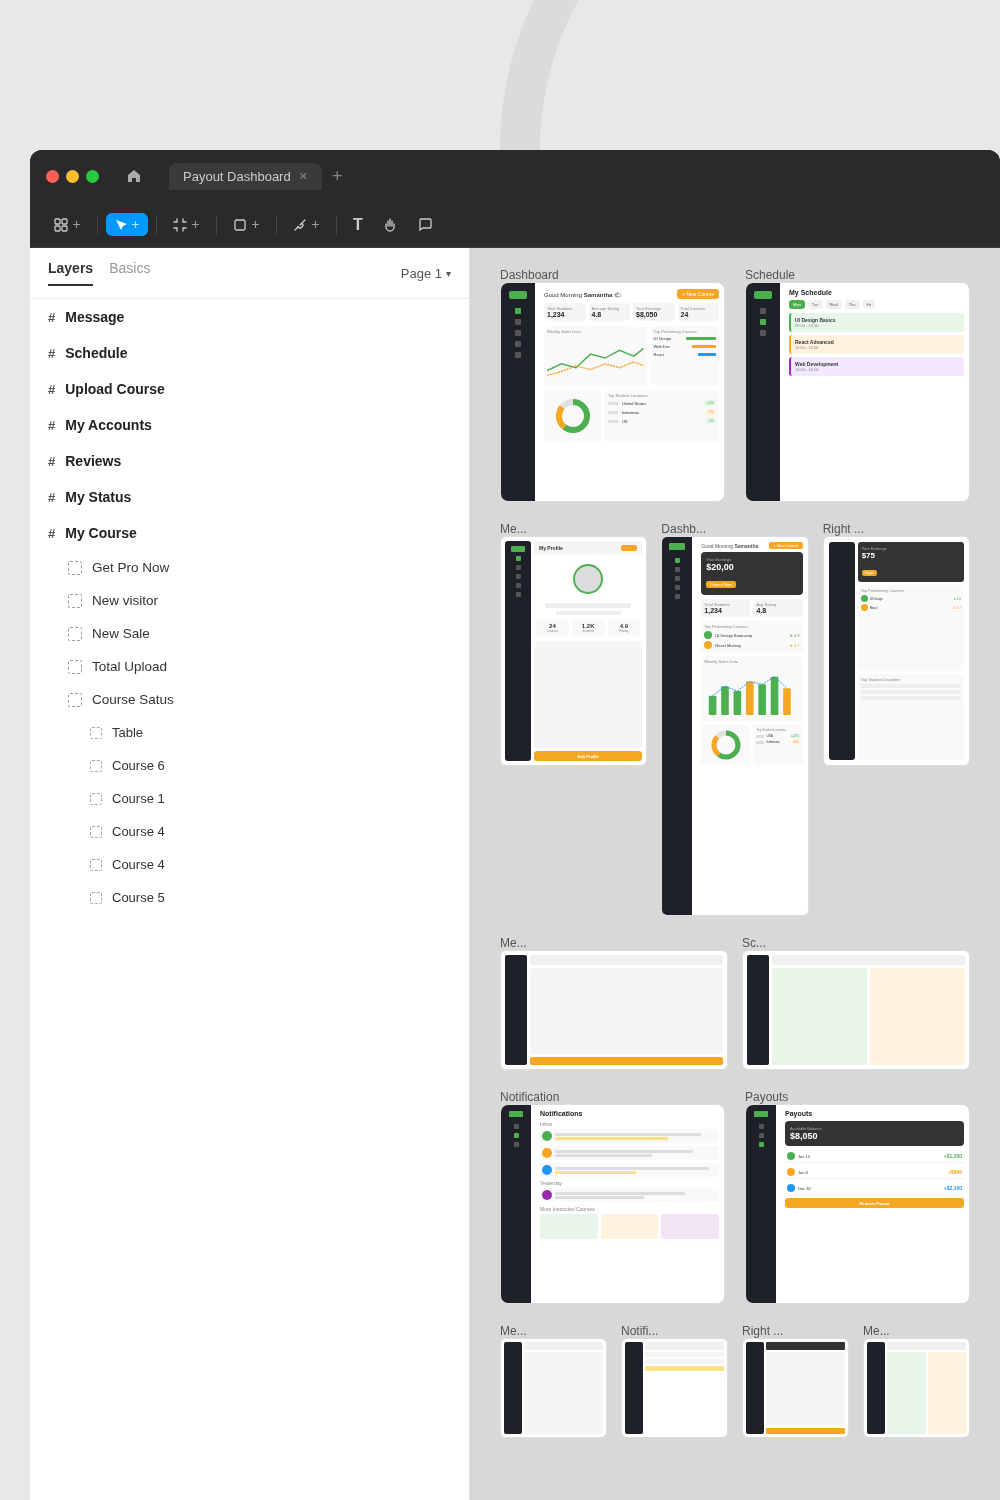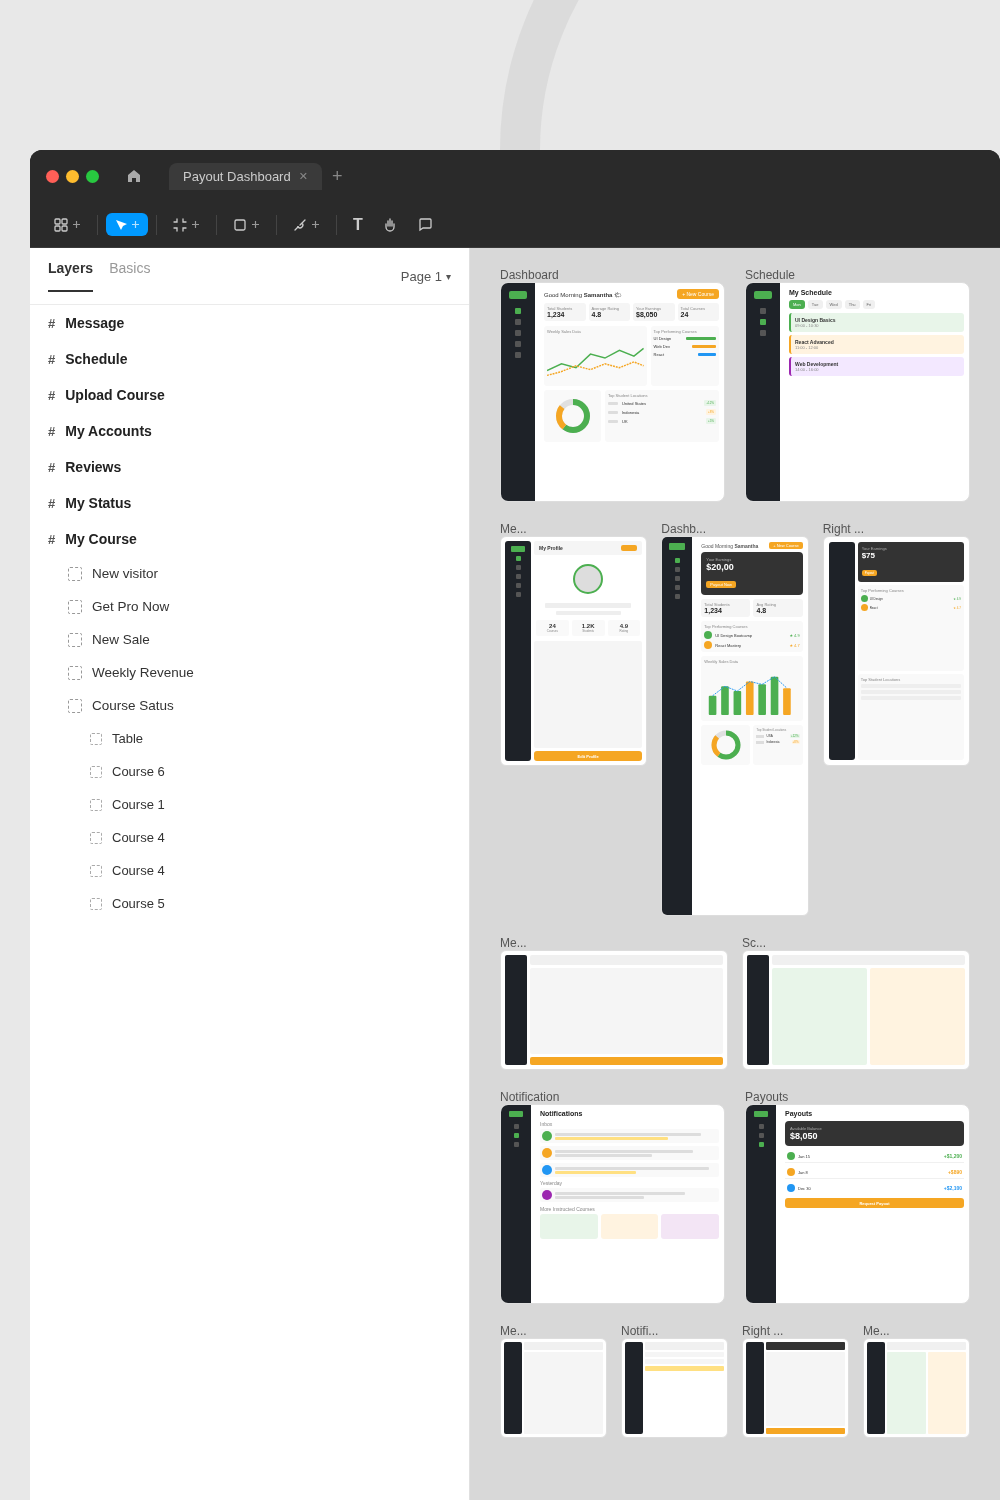--- a/index.html
+++ b/index.html
@@ -157,21 +157,21 @@
     }
     .sidebar-tabs {
       display: flex;
       gap: 16px;
     }
     .sidebar-tab {
       font-size: 14px;
       font-weight: 600;
       color: #333;
       cursor: pointer;
-      padding-bottom: 14px;
+      padding-bottom: 8px;
     }
     .sidebar-tab.active {
       border-bottom: 2px solid #333;
     }
     .sidebar-tab.inactive {
       color: #999;
       font-weight: 400;
     }
     .page-selector {
       display: flex;
@@ -421,33 +421,33 @@
           <span class="layer-name">My Status</span>
         </div>
 
         <div class="layer-item">
           <span class="hash-icon">#</span>
           <span class="layer-name">My Course</span>
         </div>
 
         <div class="layer-child">
           <div class="dashed-rect"></div>
-          <span>New visitor</span>
+          <span>Get Pro Now</span>
         </div>
         <div class="layer-child">
           <div class="dashed-rect"></div>
-          <span>Get Pro Now</span>
+          <span>New visitor</span>
         </div>
         <div class="layer-child">
           <div class="dashed-rect"></div>
           <span>New Sale</span>
         </div>
         <div class="layer-child">
           <div class="dashed-rect"></div>
-          <span>Weekly Revenue</span>
+          <span>Total Upload</span>
         </div>
         <div class="layer-child">
           <div class="dashed-rect"></div>
           <span>Course Satus</span>
         </div>
 
         <div class="layer-grandchild">
           <div class="dashed-rect-sm"></div>
           <span>Table</span>
         </div>

